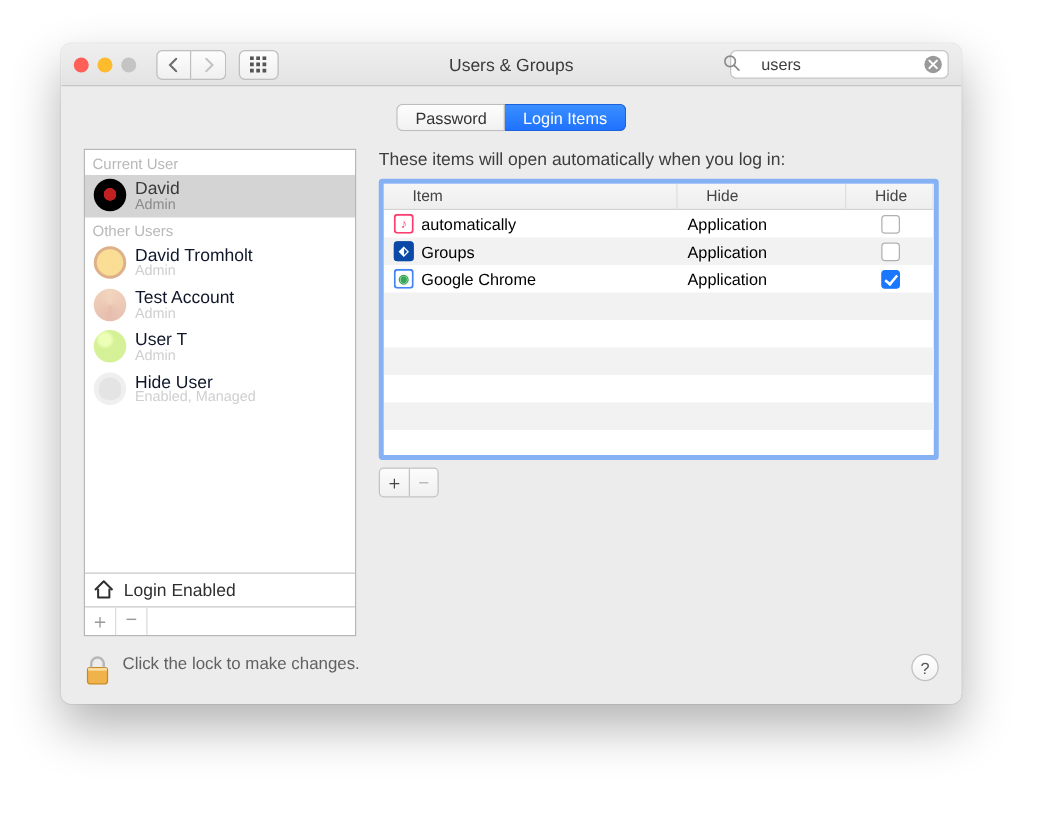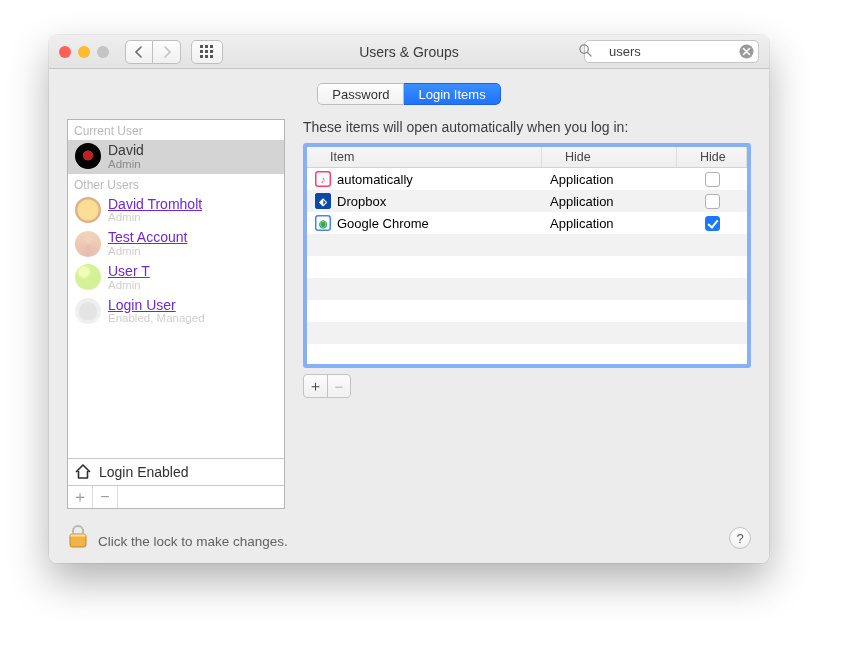--- a/index.html
+++ b/index.html
@@ -93,21 +93,21 @@
     .sec-label { font-size:12px; color:#b9b9b9; padding:4px 6px 2px 6px;}
     .userrow {
       display:flex; gap:7px; align-items:center;
       padding:3px 7px 4px 7px;
     }
     .userrow.sel { background:#d4d4d4;}
     .avatar { width:26px; height:26px; border-radius:50%; background:#000 center/cover; flex:0 0 auto;}
     .userrow .txt .nm { font-size:14px; color:#3a3a3a; line-height:1.05;}
     .userrow .txt .sub{ font-size:11.5px; color:#8b8b8b;}
     .userrow.inactive .avatar{ opacity:.55;}
-    .userrow.inactive .nm{ color:#6d28d9;text-decoration:underline;}
+    .userrow.inactive .nm{ color:#0f172a;}
     .userrow.inactive .sub{ color:#cfcfcf;}
 
     .sidefoot {
       border-top:1px solid #c8c8c8;
     }
     .loginopt {
       display:flex; align-items:center; gap:7px; padding:4px 6px; font-size:14px; color:#2f2f2f;
       border-bottom:1px solid #c8c8c8;
     }
     .pm {
@@ -154,21 +154,21 @@
       display:flex; border:1px solid #c3c3c3; border-radius:4px; overflow:hidden; width:48px;
       background:linear-gradient(#fcfcfc,#f0f0f0);
     }
     .pm2 .pmbtn2 {
       width:24px; height:22px; display:flex; align-items:center; justify-content:center; color:#444; font-size:15px;
     }
     .pm2 .pmbtn2 + .pmbtn2 { border-left:1px solid #c3c3c3; color:#b6b6b6;}
 
     
     .lockrow {
-      display:flex; align-items:flex-end; gap:9px; padding:2px 18px 14px 18px;
+      display:flex; align-items:flex-start; gap:9px; padding:2px 18px 14px 18px;
     }
     .lockrow .msg{ font-size:13.5px; color:#616161;}
     .helpbtn {
       margin-left:auto; width:22px; height:22px; border-radius:50%;
       border:1px solid #c2c2c2; background:linear-gradient(#fff,#f2f2f2);
       display:flex; align-items:center; justify-content:center; color:#555;
     }
 
     .avatar.red { background: radial-gradient(circle at 50% 48%, #c02020 0 26%, #000 28% 100%); }
     .avatar.sun { background: radial-gradient(circle at 50% 50%, #f6c23d 0 55%, #c1702a 60% 100%); }
@@ -277,21 +277,21 @@
             <div class="userrow inactive">
               <div class="avatar grn"></div>
               <div class="txt">
                 <div class="nm">User T</div>
                 <div class="sub">Admin</div>
               </div>
             </div>
             <div class="userrow inactive">
               <div class="avatar ghost"></div>
               <div class="txt">
-                <div class="nm">Login User</div>
+                <div class="nm">Hide User</div>
                 <div class="sub">Enabled, Managed</div>
               </div>
             </div>
           </div>
         <div class="sidefoot">
           <div class="loginopt">
             <svg width="18" height="18">
                 <path d="M2 9 L9 2 L16 9 M4.5 8 V15 H13.5 V8" fill="none" stroke="#2e2e2e" stroke-width="1.6" stroke-linejoin="round"></path>
               </svg>
             <span>Login Enabled</span>
@@ -319,21 +319,21 @@
                   <span>automatically</span>
                 </div>
                 <div class="cell-kind">Application</div>
                 <div class="cell-hide">
                   <div class="chk"></div>
                 </div>
               </div>
               <div class="row">
                 <div class="cell-item">
                   <span class="appicon" style="background: rgb(10, 74, 166); color: rgb(255, 255, 255); box-shadow: rgb(10, 74, 166) 0px 0px 0px 1.5px inset;">⬖</span>
-                  <span>Dropbox</span>
+                  <span>Groups</span>
                 </div>
                 <div class="cell-kind">Application</div>
                 <div class="cell-hide">
                   <div class="chk"></div>
                 </div>
               </div>
               <div class="row">
                 <div class="cell-item">
                   <span class="appicon" style="background: rgb(255, 255, 255); color: rgb(52, 168, 83); box-shadow: rgb(66, 133, 244) 0px 0px 0px 1.5px inset;">◉</span>
                   <span>Google Chrome</span>

